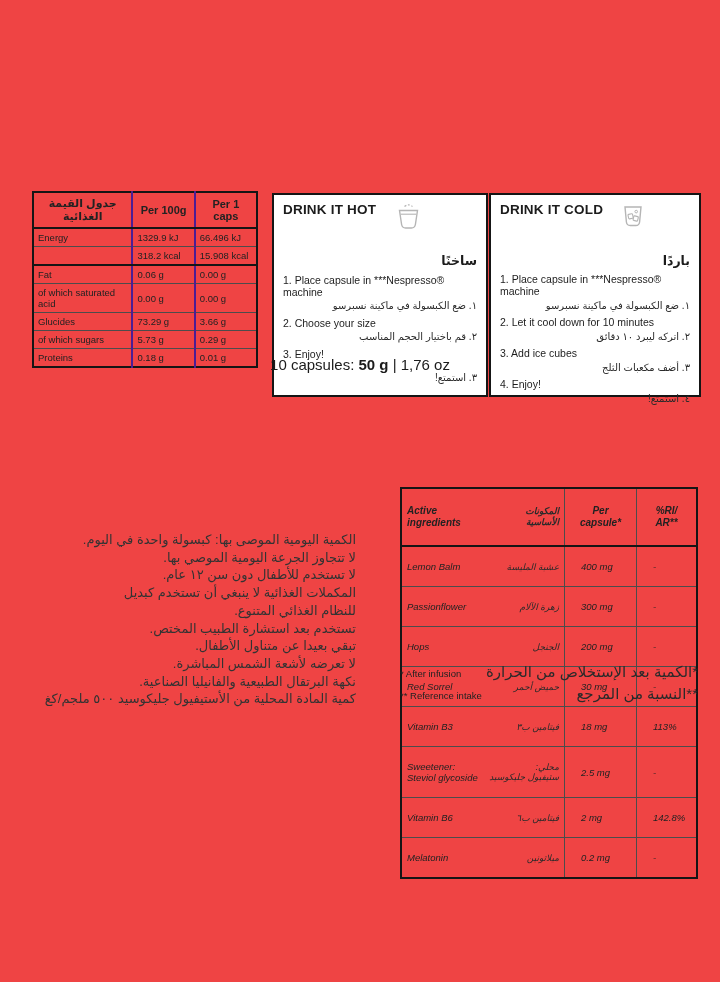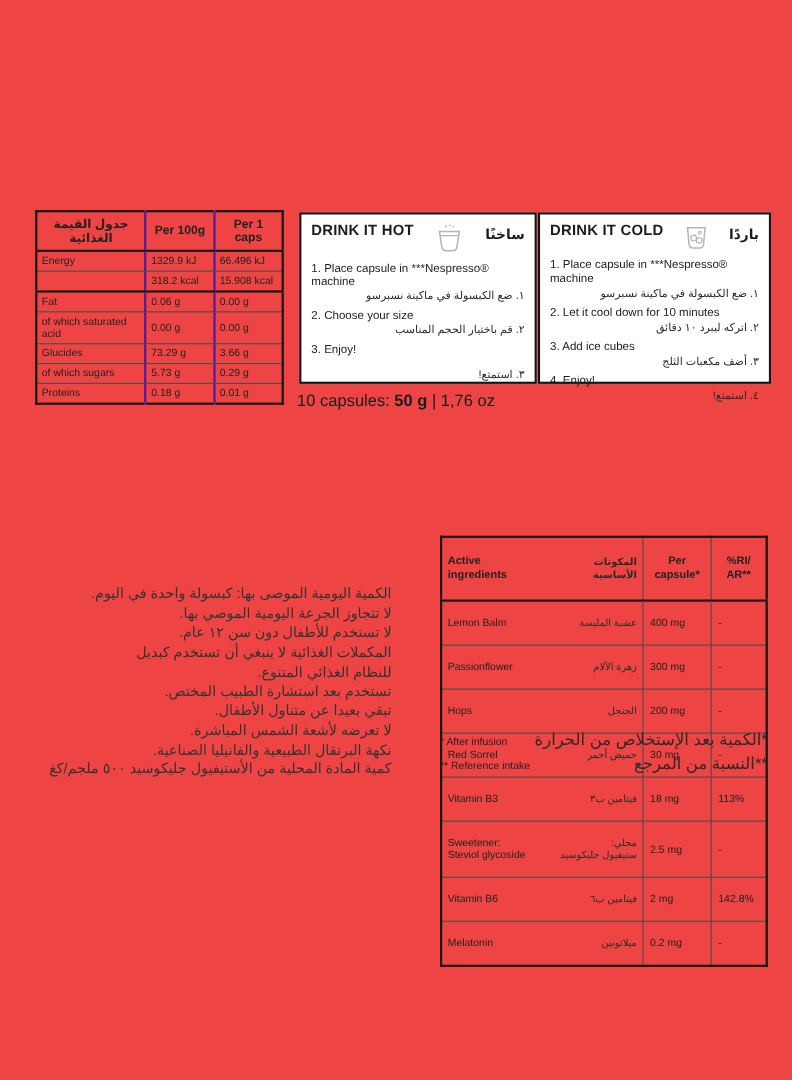--- a/index.html
+++ b/index.html
@@ -15,51 +15,51 @@
   .nutrition table{border-collapse:collapse;width:100%;border:2.5px solid #151515;}
   .nutrition th,.nutrition td{border:1px solid #4c4c4c;padding:3px 4px;font-size:9.5px;color:#222;}
   .nutrition th{font-weight:bold;font-size:11px;padding:4px 4px;border-bottom:2px solid #151515;}
   .nutrition th.ar-title{text-align:center;}
   .nutrition td.lbl{text-align:left;width:106px;}
   .nutrition td.val{text-align:left;width:60px;}
   .nutrition .col-sep{border-left:2px solid #4c1d95;}
   .nutrition tr.sep td{border-bottom:2px solid #151515;}
 
   
-  .instr-box{position:absolute;top:193px;height:156px;border:2px solid #151515;box-sizing:border-box;padding:7px 9px 6px 9px;background:#fff;}
+  .instr-box{position:absolute;top:193px;height:204px;border:2px solid #151515;box-sizing:border-box;padding:7px 9px 6px 9px;background:#fff;}
   .box-hot{left:272px;width:216px;}
   .box-cold{left:489px;width:212px;}
   .instr-title{display:flex;justify-content:space-between;align-items:flex-start;}
   .t-en{font-weight:bold;font-size:13.5px;letter-spacing:0.2px;}
-  .t-ar{font-weight:bold;font-size:12.5px;direction:rtl;padding-top:3px;}
+  .t-ar{font-weight:bold;font-size:12.5px;direction:rtl;padding-top:3px;margin-top:48px;}
   .step-en{font-size:10.5px;text-align:left;margin-top:6px;color:#1d1d1d;}
   .step-ar{font-size:10px;text-align:right;direction:rtl;margin-top:2px;color:#2a2a2a;}
   .box-hot .last-ar{margin-top:12px;}
   .box-cold .step-en{margin-top:5px;}
   .box-cold .step-ar{margin-top:3px;}
 
   
   .pack-line{position:absolute;left:0;top:356px;width:720px;text-align:center;font-size:15px;color:#1b1b1b;}
   .pack-line .bold{font-weight:bold;}
 
   
   .warnings{position:absolute;left:22px;top:491px;width:334px;direction:rtl;text-align:right;
             font-size:13px;line-height:17.7px;color:#333;margin-top:40px;}
 
   
   .ingredients{position:absolute;left:400px;top:487px;width:298px;}
-  .ingredients table{border-collapse:collapse;width:100%;border:2.5px solid #151515;}
+  .ingredients table{border-collapse:collapse;width:100%;border:2.5px solid #151515;font-style:italic;}
   .ingredients th,.ingredients td{border:1px solid #4c4c4c;padding:3px 5px;font-size:9.5px;white-space:pre-line;color:#222;vertical-align:middle;}
   .ingredients th{font-weight:bold;font-size:10px;border-bottom:2px solid #151515;line-height:1.25;}
   .name-cell{display:flex;justify-content:space-between;align-items:center;gap:4px;}
   .name-cell .en{text-align:left;}
   .name-cell .ar{text-align:right;direction:rtl;font-size:9px;color:#2a2a2a;}
   .col-amount{width:50px;text-align:center;}
   .col-ri{width:38px;text-align:center;}
-  td.col-amount,td.col-ri{text-align:left;padding-left:6px;}
+  td.col-amount,td.col-ri{text-align:left;padding-left:16px;}
 
   
   .footnotes{position:absolute;left:400px;top:663px;width:298px;font-size:9.5px;color:#222;}
   .fn-row{display:flex;justify-content:space-between;align-items:baseline;margin-bottom:4px;}
   .fn-en{text-align:left;}
   .fn-ar{text-align:right;direction:rtl;font-size:15px;color:#2a2a2a;}
 </style>
 </head>
 <body>
 

